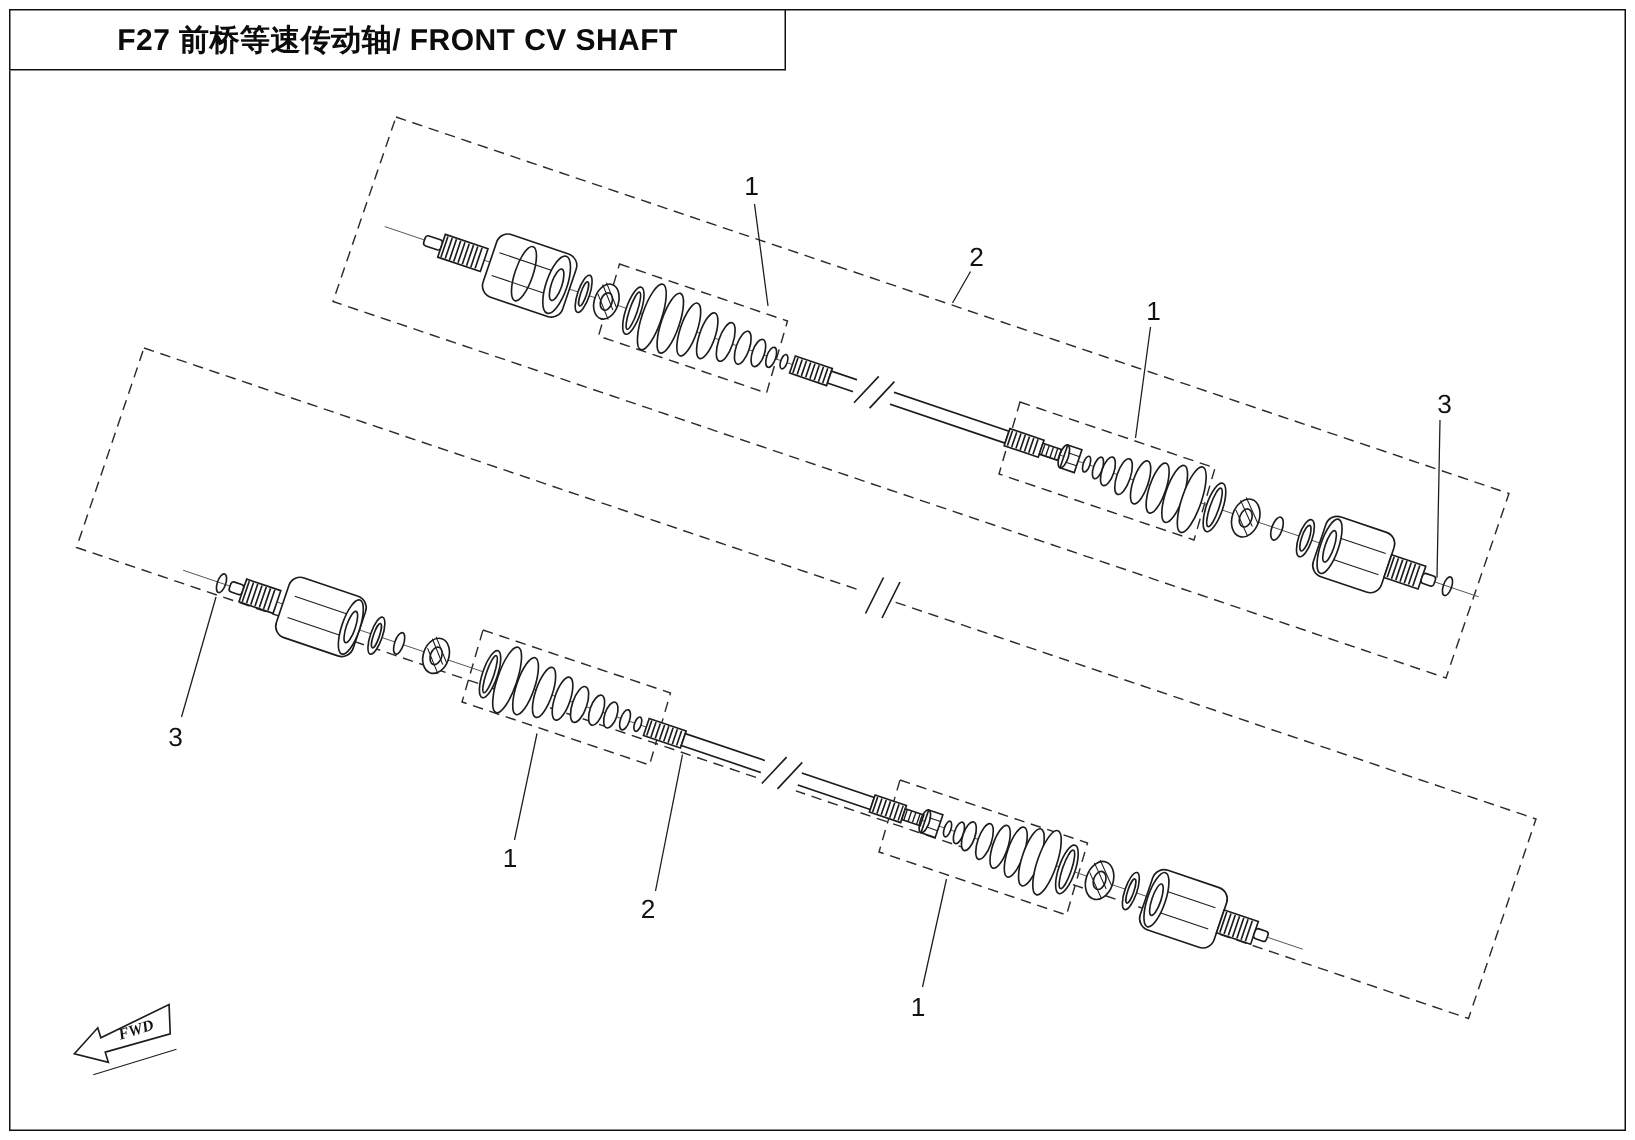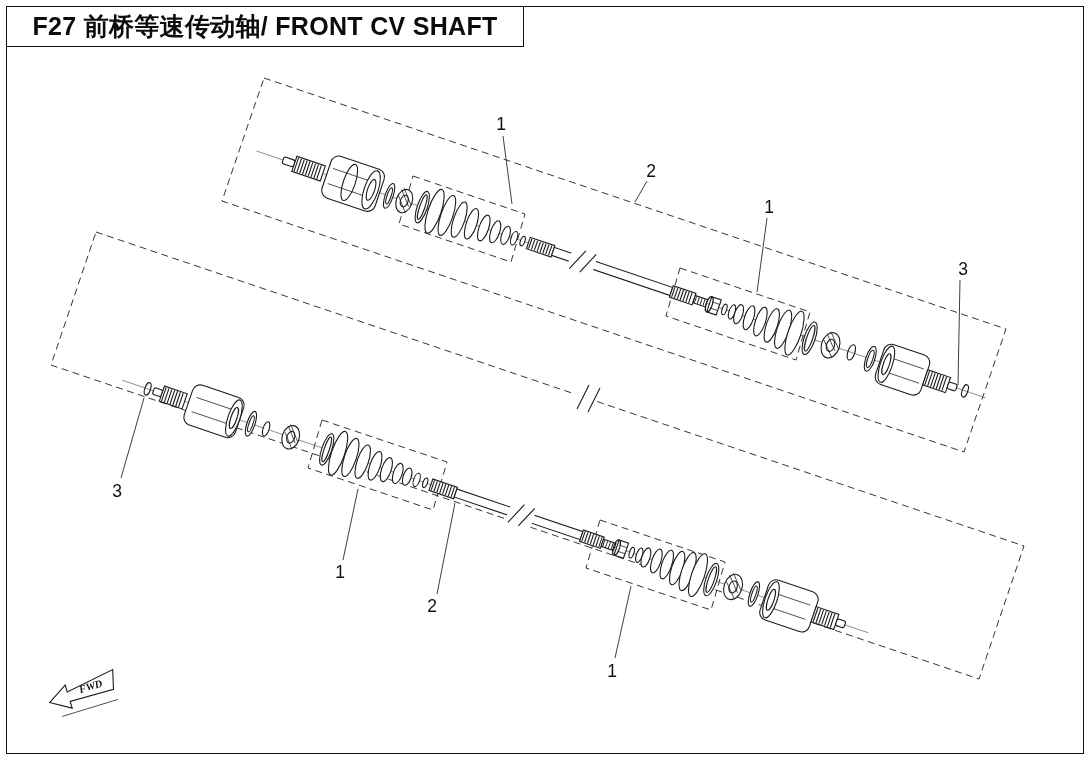--- a/index.html
+++ b/index.html
@@ -1,21 +1,21 @@
 <!DOCTYPE html>
 <html><head>
 <meta charset="utf-8">
 <style>
   html,body{margin:0;padding:0;background:#e8e8e8;}
   .page{position:relative;width:1090px;height:760px;background:#ffffff;overflow:hidden;
         font-family:"Liberation Sans","DejaVu Sans",sans-serif;}
   .page-border{position:absolute;inset:6px;border:1.6px solid #101010;}
   .title-box{position:absolute;left:6px;top:6px;width:516px;height:39px;border:1.6px solid #101010;
              background:#fff;display:flex;align-items:center;justify-content:center;}
-  .title-box span{font-weight:700;font-size:25px;letter-spacing:.3px;color:#0c0c0c;white-space:nowrap;}
+  .title-box span{font-weight:700;font-size:20px;letter-spacing:.3px;color:#0c0c0c;white-space:nowrap;}
   svg{position:absolute;left:0;top:0;}
   .pw{fill:#ffffff;stroke:#1c1c1c;stroke-width:1.1;}
   .ln{fill:none;stroke:#1c1c1c;stroke-width:1.1;}
   .thin{fill:none;stroke:#1c1c1c;stroke-width:.7;}
   .cl{stroke:#555;stroke-width:.6;}
   .knurl{stroke:#1c1c1c;stroke-dasharray:1.1 1.9;}
   .thr{stroke:#1c1c1c;stroke-dasharray:.9 2.1;}
   .dash{fill:none;stroke:#2a2a2a;stroke-width:.95;stroke-dasharray:7 4.5;}
   .leader{stroke:#1c1c1c;stroke-width:.85;}
   .callout{font:400 17.5px "Liberation Sans","DejaVu Sans",sans-serif;fill:#111;text-anchor:middle;}

